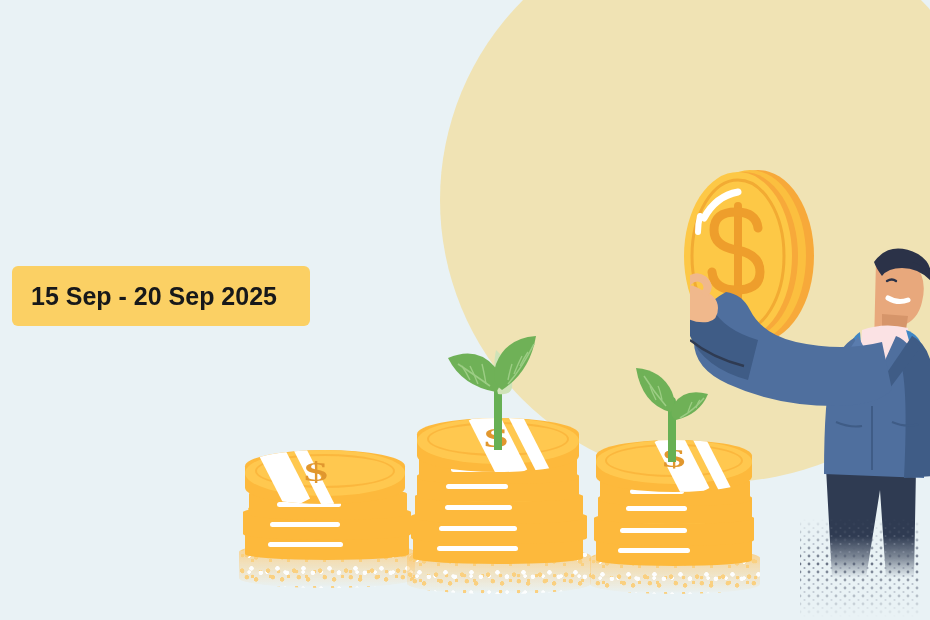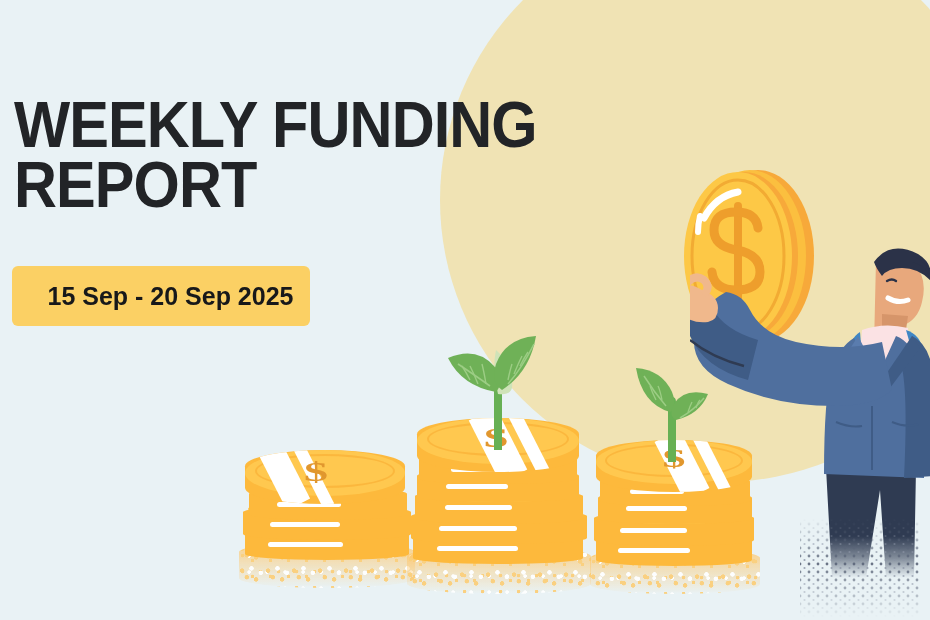--- a/index.html
+++ b/index.html
@@ -32,21 +32,20 @@
     transform:scaleX(0.93);
     transform-origin:left center;
     white-space:nowrap;
   }
   .date-badge{
     position:absolute;left:12px;top:266px;
     width:298px;height:60px;
     background:#fbd064;border-radius:6px;
     display:flex;align-items:center;
     z-index:40;
-    justify-content:center;
   }
   .date-badge span{
     margin-left:19px;
     font-size:25px;font-weight:700;color:#17181a;
     letter-spacing:0px;
     font-family:"Liberation Sans", sans-serif;
   }
 
   
   .stack{position:absolute;z-index:20;}
@@ -296,22 +295,18 @@
 
       <path d="M36 74 q-30 16 -32 46 q-2 30 34 46 q48 22 108 22 q38 0 56 -16 l-10 -48 q-40 10 -86 0 q-34 -8 -46 -32 q-8 -16 -24 -18 Z" fill="#4f6f9e"></path>
       <path d="M4 74 q-16 14 -4 44 q14 32 58 44 l10 -40 q-34 -10 -46 -32 q-8 -14 -18 -16 Z" fill="#3f5c86"></path>
       <path d="M0 122 q22 18 54 26" fill="none" stroke="#2f3b52" stroke-width="2.4"></path>
 
       <path d="M12 72 q-16 -10 -24 0 q-8 10 2 22 q10 12 28 10 q10 -2 10 -14 q0 -12 -16 -18 Z" fill="#f0b88c"></path>
       <path d="M-2 64 q8 -8 16 -2 q6 6 2 12" fill="none" stroke="#f0b88c" stroke-width="8" stroke-linecap="round"></path>
     </svg>
   </div>
 
-  <div class="headline">
-    <span class="headline-line">WEEKLY FUNDING</span>
-    <span class="headline-line">REPORT</span>
-  </div>
 
   <div class="date-badge">
     <span>15 Sep - 20 Sep 2025</span>
   </div>
 
 </div>
 
 </body></html>

